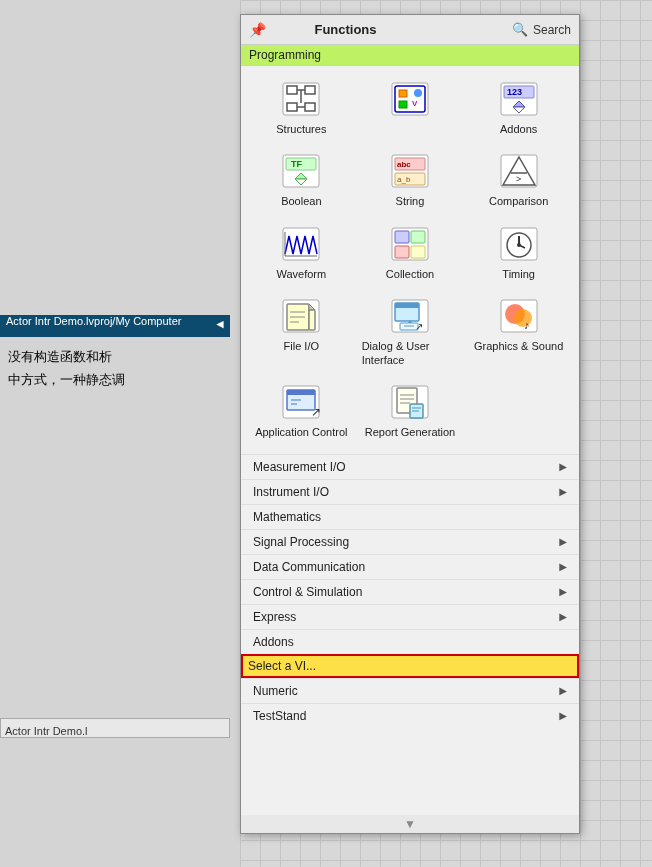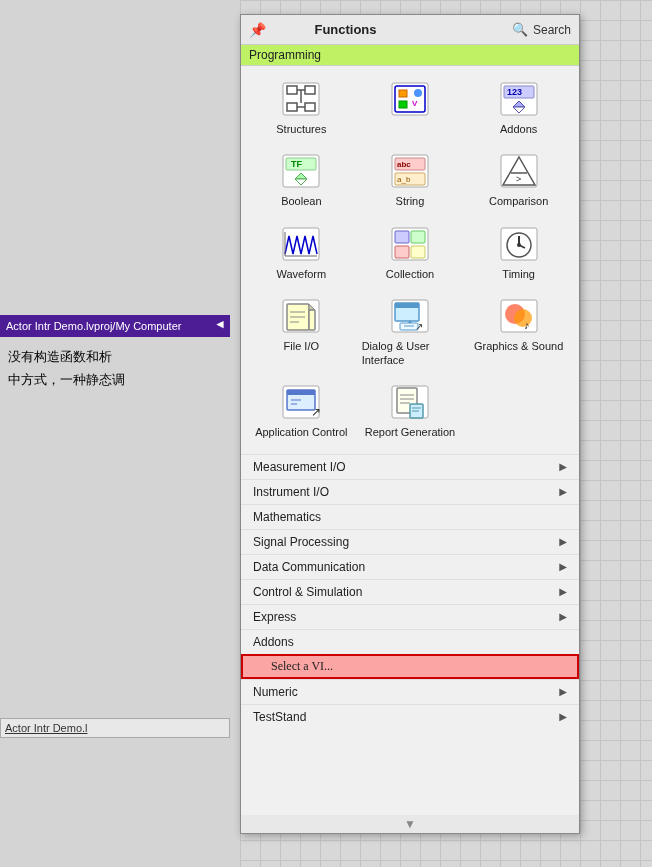--- a/index.html
+++ b/index.html
@@ -20,23 +20,23 @@
       width: 240px;
       height: 867px;
       background: #d4d4d4;
     }
 
     .bg-title-bar {
       position: absolute;
       left: 0; top: 315px;
       width: 230px;
       height: 22px;
-      background: #4c1d95;
-      display: flex;
-      align-items: center;
+      background: #0c4a6e;
+      display: flex;
+      align-items: flex-start;
       padding: 0 6px;
     }
 
     .bg-title-text {
       color: white;
       font-size: 11px;
     }
 
     .bg-close-btn {
       position: absolute;
@@ -58,25 +58,24 @@
     }
 
     .bg-bottom-bar {
       position: absolute;
       left: 0; top: 718px;
       width: 230px;
       height: 20px;
       background: #e8e8e8;
       border: 1px solid #aaa;
       display: flex;
-      align-items: center;
+      align-items: flex-end;
       padding: 0 4px;
       font-size: 11px;
       color: #333;
-      text-decoration: underline;
     }
 
     
     .bg-grid {
       position: absolute;
       left: 240px; top: 0;
       width: 412px;
       height: 867px;
       background-color: #d8d8d8;
       background-image:
@@ -198,24 +197,23 @@
       align-items: center;
       justify-content: space-between;
       padding: 5px 12px;
       font-size: 12px;
       color: #222;
       cursor: pointer;
       border-top: 1px solid #e0e0e0;
     }
 
     .submenu-item.highlighted {
-      background: #fca5a5;
+      background: #fde047;
       border: 2px solid #cc0000;
-      padding: 3px 28px;
-      font-family: Liberation Serif, serif;
+      padding: 3px 5px;
     }
 
     .submenu-arrow {
       font-size: 10px;
       color: #555;
     }
 
     
     svg {
       display: block;

